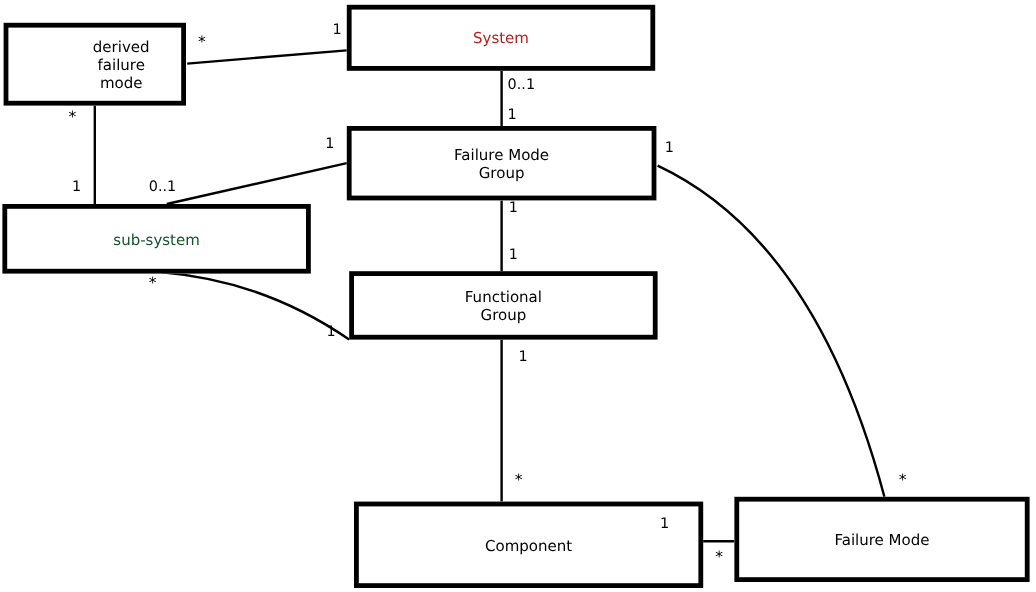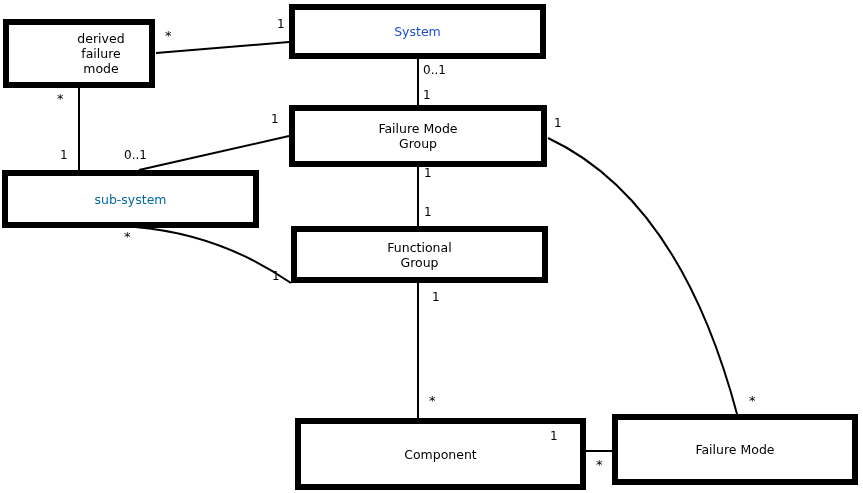--- a/index.html
+++ b/index.html
@@ -21,21 +21,21 @@
   #edge-layer {
     position: absolute;
     left: 0;
     top: 0;
     width: 863px;
     height: 493px;
   }
   .uml-class-box {
     position: absolute;
     box-sizing: border-box;
-    border: 6px solid #4d7c0f;
+    border: 4px solid #4d7c0f;
     background: #ffffff;
     display: flex;
     align-items: center;
     justify-content: center;
     z-index: 2;
   }
   .uml-class-name {
     font-size: 12.5px;
     line-height: 15px;
     color: #000000;
@@ -72,28 +72,28 @@
       <path d="M 545 451 L 612 451" fill="none" stroke="#000000" stroke-width="2" stroke-linecap="butt"></path>
     </svg>
 
   <div id="class-layer">
       <div class="uml-class-box" style="left: 3px; top: 19px; width: 152px; height: 69px; border-color: rgb(0, 0, 0);">
         <div class="uml-class-name" style="color: rgb(0, 0, 0); transform: translateX(22px);">derived
 failure
 mode</div>
       </div>
       <div class="uml-class-box" style="left: 289px; top: 4px; width: 257px; height: 55px; border-color: rgb(0, 0, 0);">
-        <div class="uml-class-name" style="color: #1d4ed8;">System</div>
+        <div class="uml-class-name" style="color: #b91c1c;">System</div>
       </div>
       <div class="uml-class-box" style="left: 289px; top: 105px; width: 258px; height: 62px; border-color: rgb(0, 0, 0);">
         <div class="uml-class-name" style="color: rgb(0, 0, 0);">Failure Mode
 Group</div>
       </div>
       <div class="uml-class-box" style="left: 2px; top: 170px; width: 257px; height: 58px; border-color: rgb(0, 0, 0);">
-        <div class="uml-class-name" style="color: #0369a1;">sub-system</div>
+        <div class="uml-class-name" style="color: #14532d;">sub-system</div>
       </div>
       <div class="uml-class-box" style="left: 291px; top: 226px; width: 257px; height: 57px; border-color: rgb(0, 0, 0);">
         <div class="uml-class-name" style="color: rgb(0, 0, 0);">Functional
 Group</div>
       </div>
       <div class="uml-class-box" style="left: 295px; top: 418px; width: 291px; height: 72px; border-color: rgb(0, 0, 0);">
         <div class="uml-class-name" style="color: rgb(0, 0, 0);">Component</div>
       </div>
       <div class="uml-class-box" style="left: 612px; top: 414px; width: 246px; height: 71px; border-color: rgb(0, 0, 0);">
         <div class="uml-class-name" style="color: rgb(0, 0, 0);">Failure Mode</div>

